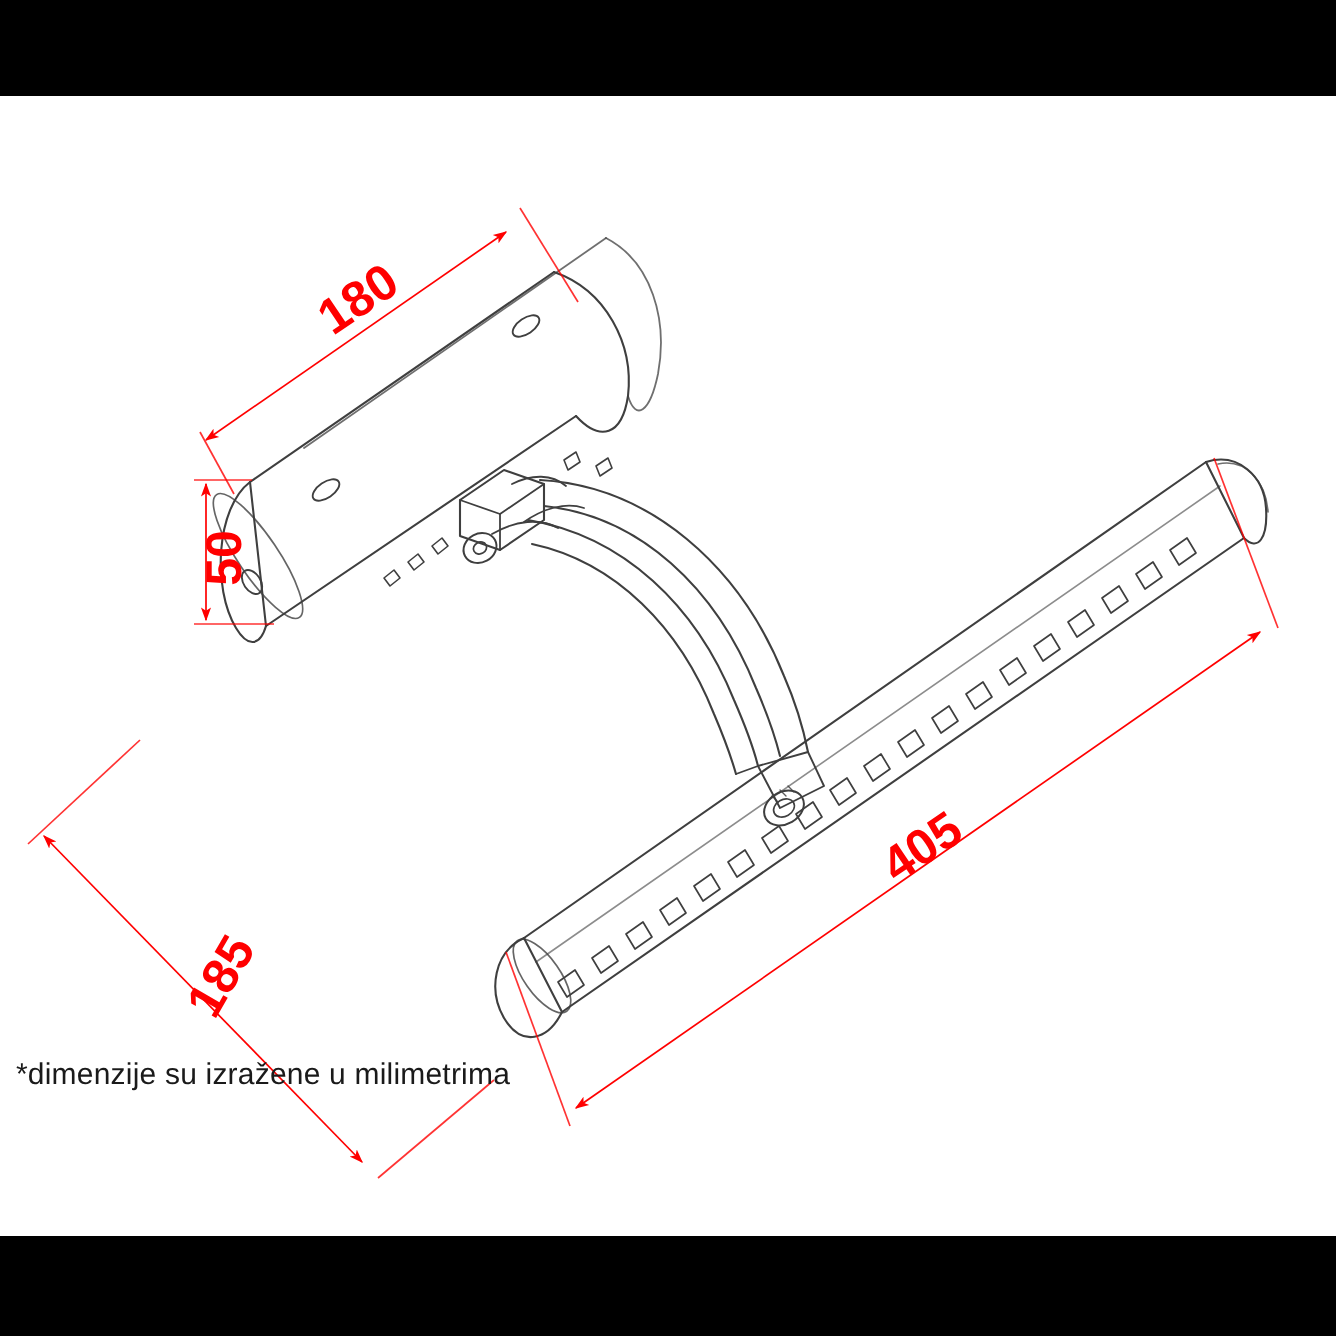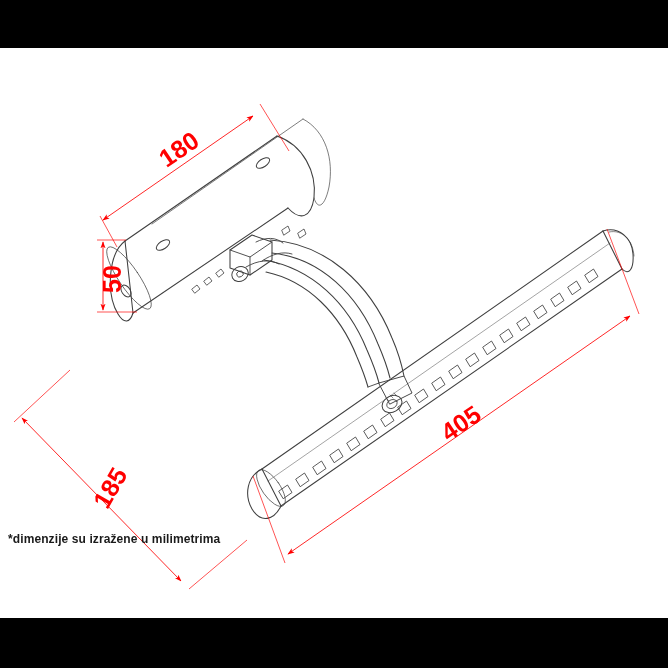--- a/index.html
+++ b/index.html
@@ -41,22 +41,22 @@
   #drawing-svg {
     display: block;
     width: 668px;
     height: 570px;
   }
   .footnote {
     position: absolute;
     left: 8px;
     bottom: 72px;
     font-family: "Liberation Sans", sans-serif;
-    font-size: 12px;
-    font-weight: 700;
+    font-size: 15px;
+    font-weight: 400;
     color: #1a1a1a;
     letter-spacing: 0.1px;
     white-space: nowrap;
   }
   .dim-text {
     font-family: "Liberation Sans", sans-serif;
     font-weight: bold;
     fill: #ff0000;
   }
 </style>

